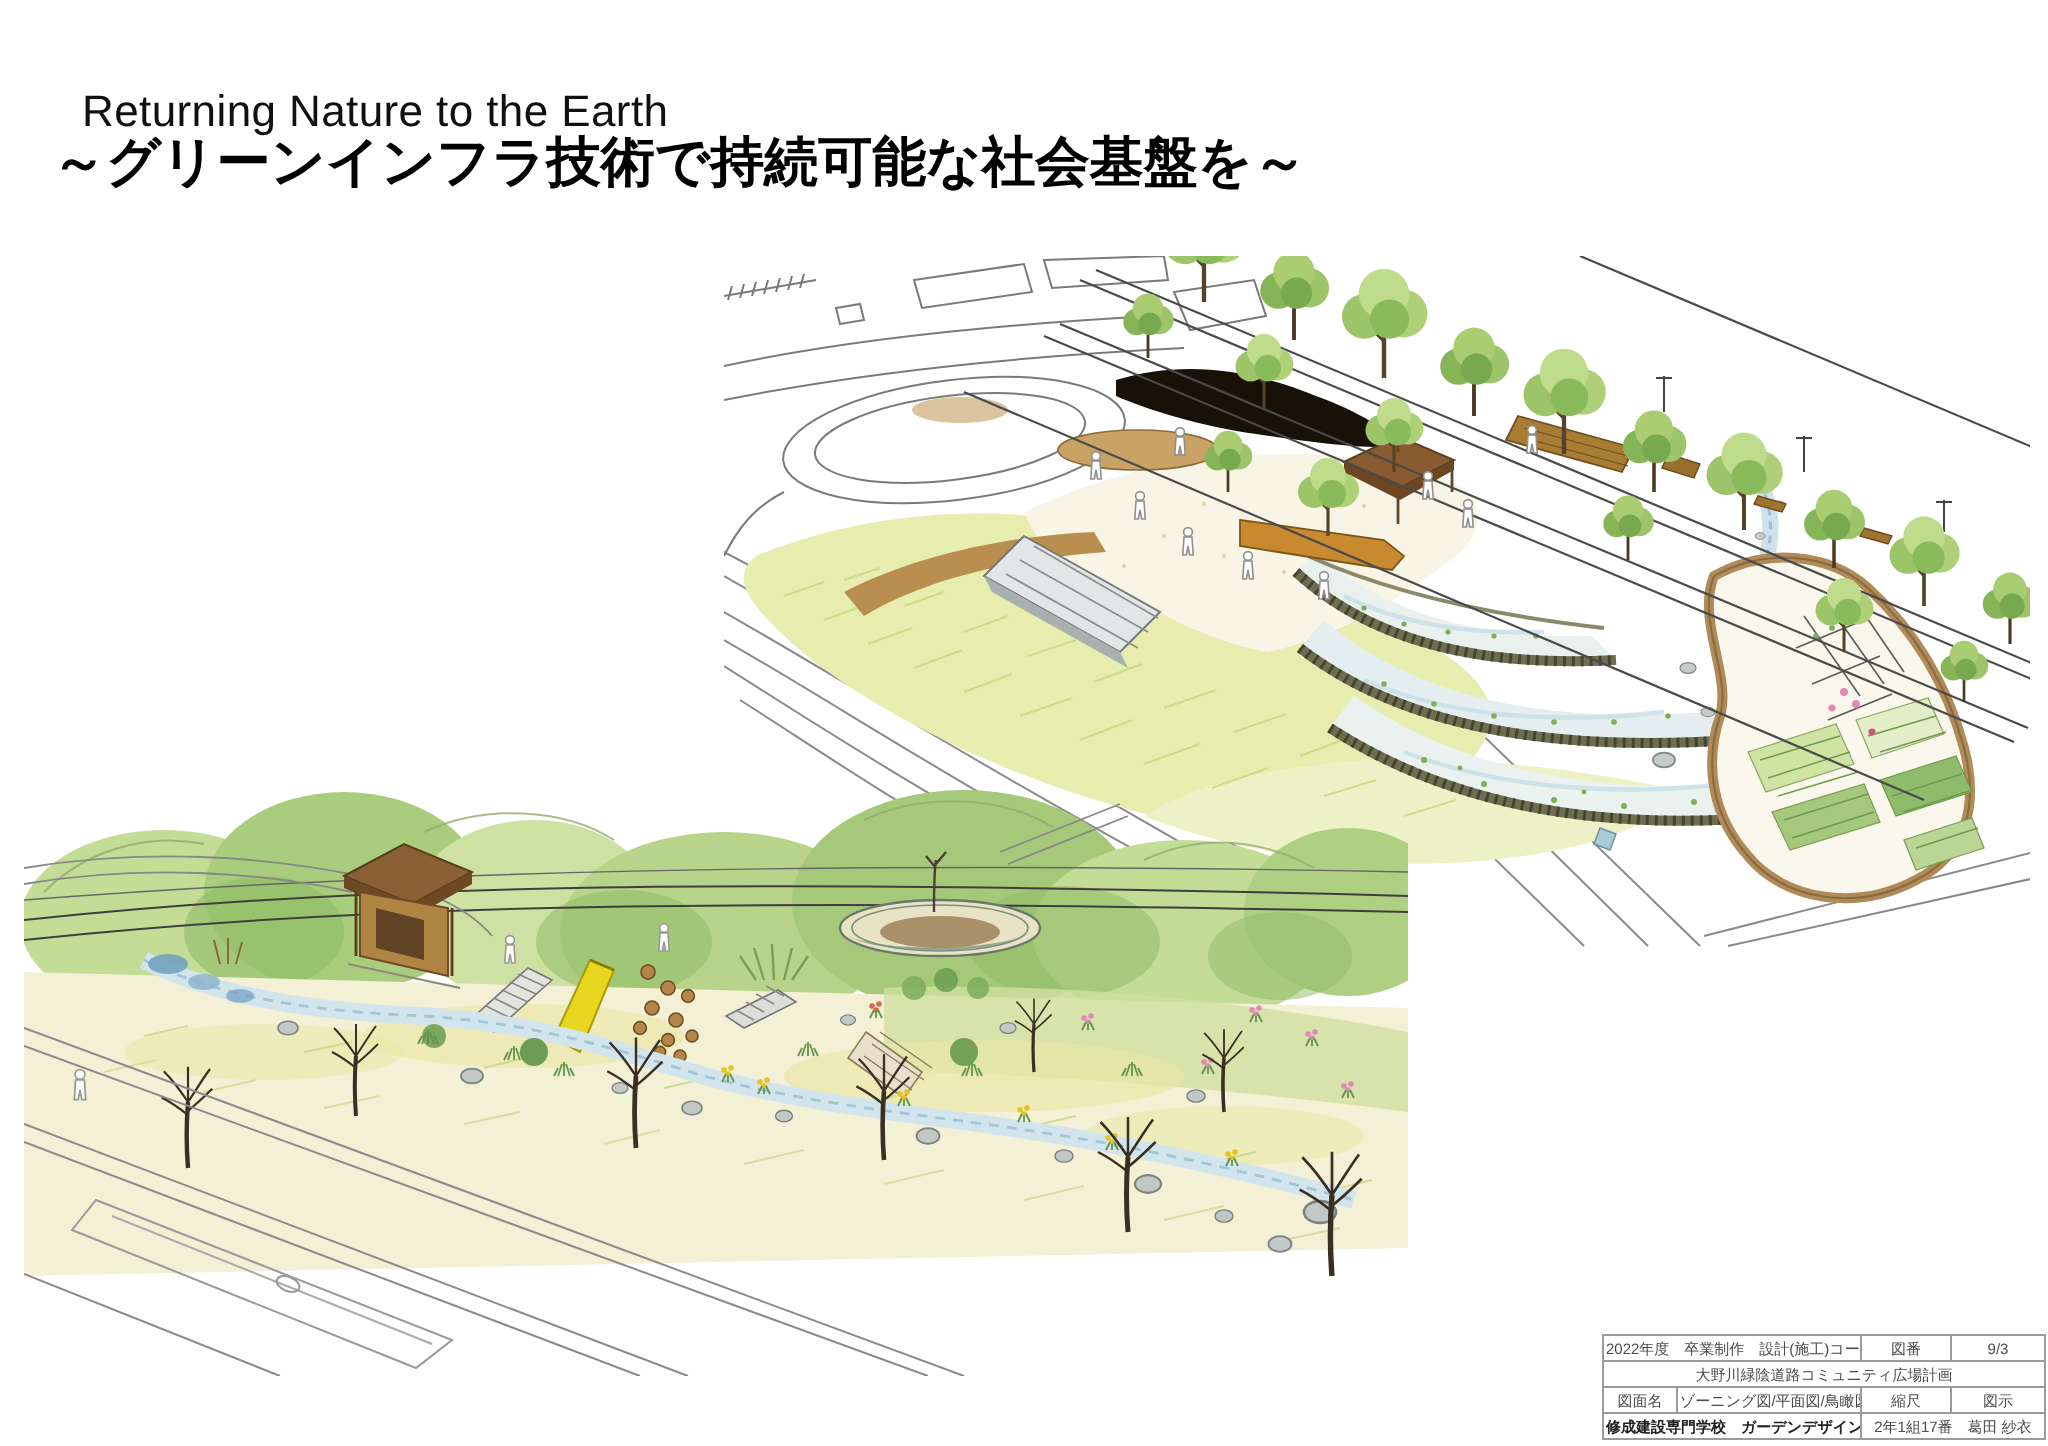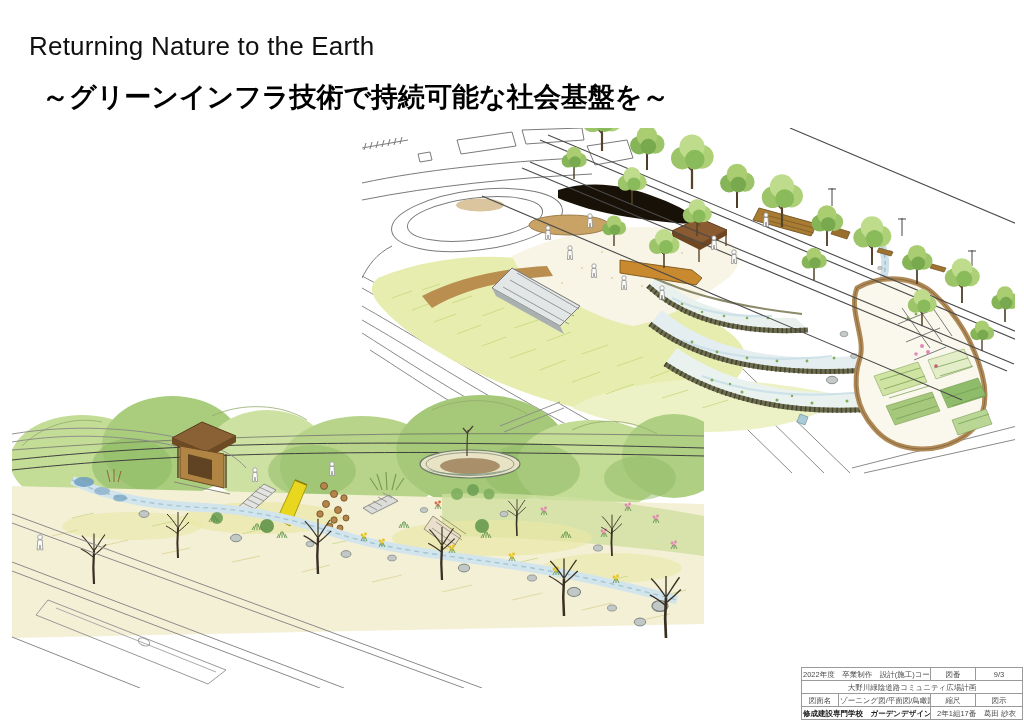--- a/index.html
+++ b/index.html
@@ -2,25 +2,25 @@
 <html><head>
 <meta charset="utf-8">
 <style>
   html,body{margin:0;padding:0;}
   body{
     width:1024px;height:723px;position:relative;overflow:hidden;
     background:#ffffff;
     font-family:"Liberation Sans","DejaVu Sans",sans-serif;
   }
   .title-en{
-    position:absolute;left:29px;top:31px;margin:0;
-    font-size:26px;font-weight:400;color:#101010;letter-spacing:.2px;
+    position:absolute;left:29px;top:31px;margin:12px;
+    font-size:22px;font-weight:400;color:#101010;letter-spacing:.2px;
   }
   .title-ja{
-    position:absolute;left:26px;top:63px;margin:16px;
+    position:absolute;left:26px;top:63px;margin:0;
     font-size:27px;font-weight:700;color:#000;
   }
   figure{margin:0;padding:0;position:absolute;}
   .illus-top{left:362px;top:128px;width:653px;height:346px;}
   .illus-bottom{left:12px;top:386px;width:692px;height:302px;}
   .illus-top svg,.illus-bottom svg{display:block;width:100%;height:100%;}
   table.titleblock{
     position:absolute;left:801px;top:667px;width:221px;height:52px;
     border-collapse:collapse;table-layout:fixed;
     font-size:7.5px;line-height:11px;color:#4a4a4a;background:#fff;

